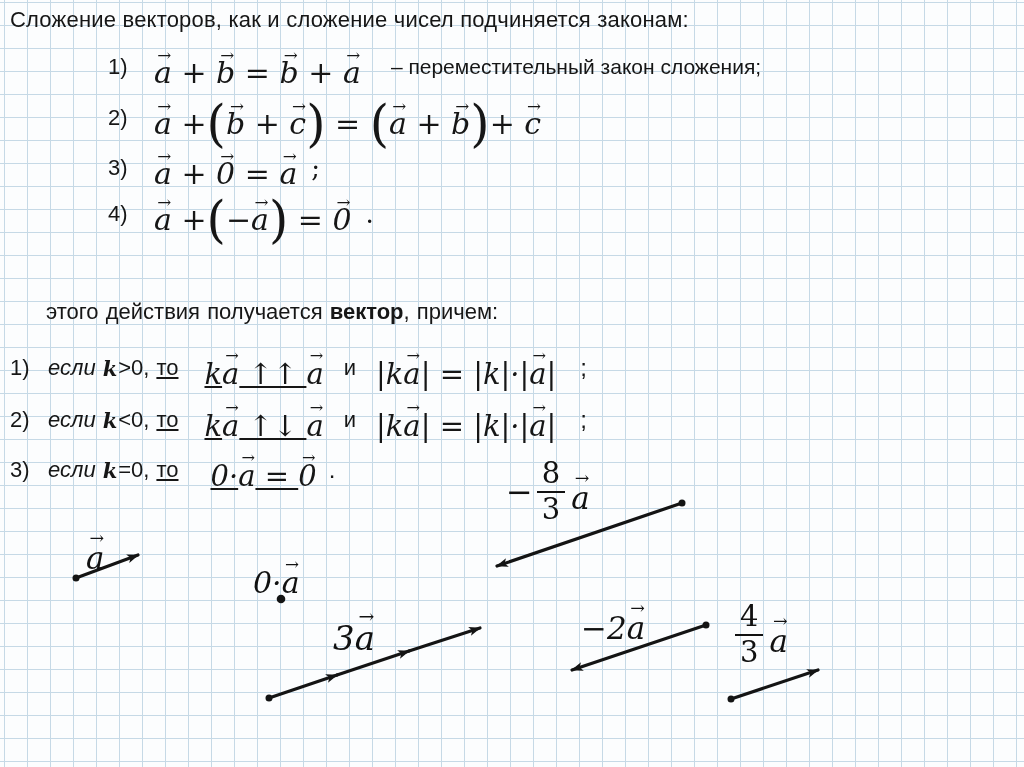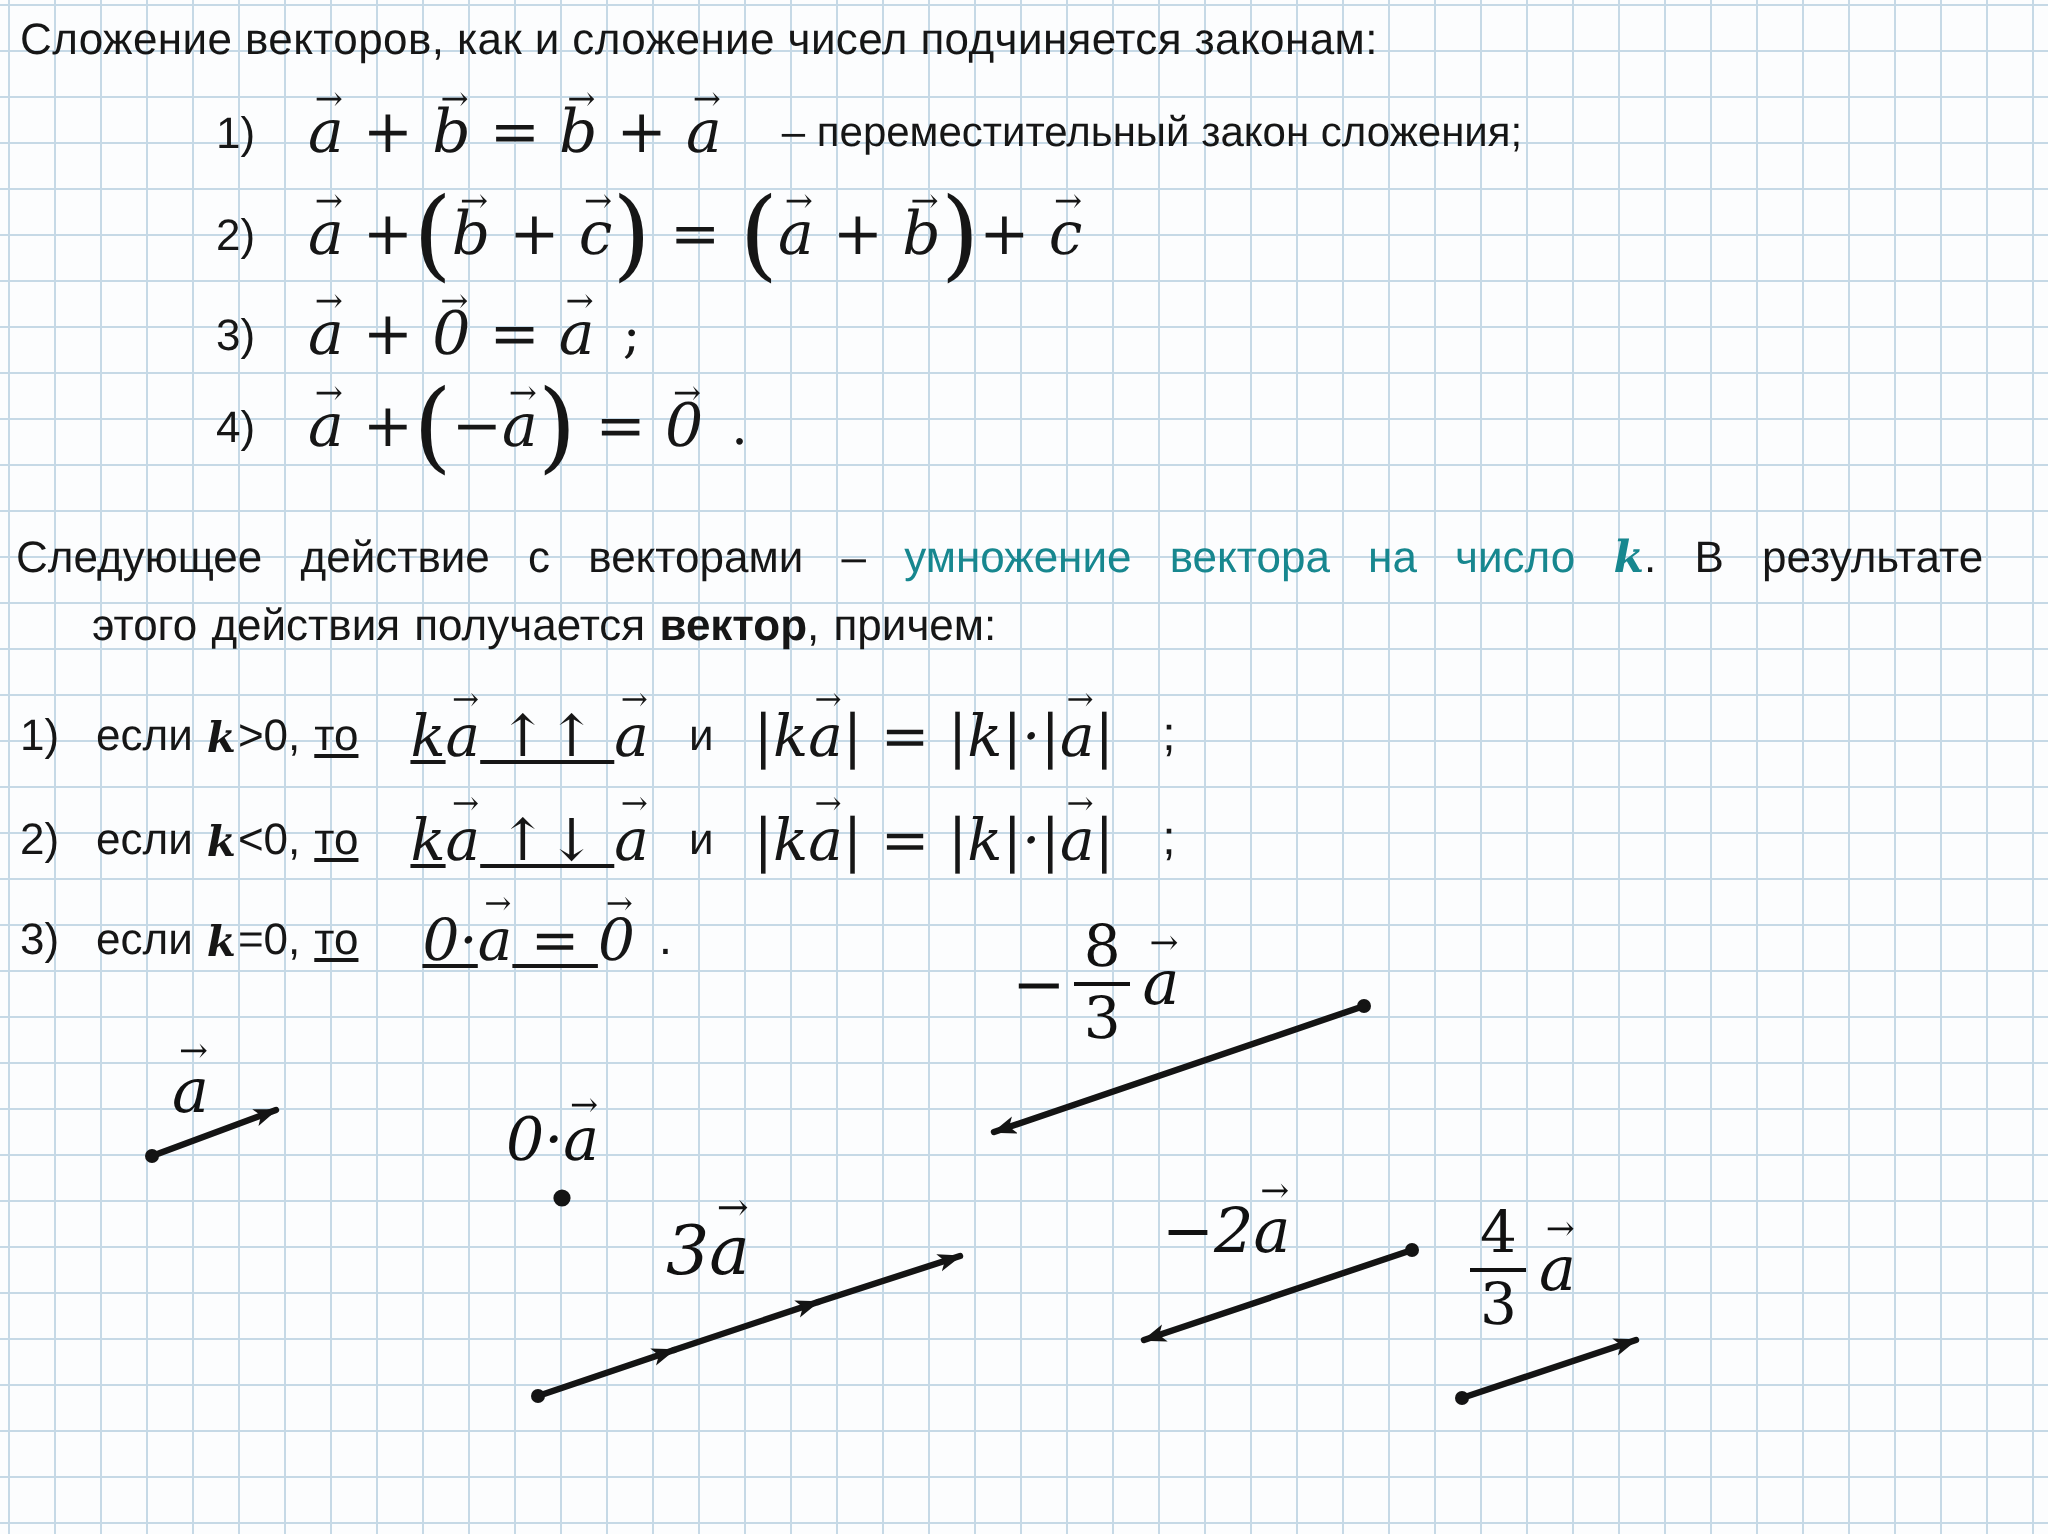--- a/index.html
+++ b/index.html
@@ -9,21 +9,21 @@
     background-color:#fcfdfe;
     background-image:
       linear-gradient(to right,#c6d9e6 1px,transparent 1px),
       linear-gradient(to bottom,#c6d9e6 1px,transparent 1px);
     background-size:23px 23px;
     background-position:4px 2px;
   }
   .abs{position:absolute;}
   .title{left:10px;top:7px;font-size:22px;white-space:nowrap;letter-spacing:0.2px;}
   
-  .math{font-family:"DejaVu Serif","Liberation Serif",serif;font-style:italic;}
+  .math{font-family:"DejaVu Serif","Liberation Serif",serif;font-style:italic;margin-top:12px;}
   .mathline{font-size:30px;line-height:1;}
   .v{position:relative;display:inline-block;}
   .v::after{
     content:"\2192";position:absolute;left:58%;transform:translateX(-50%);
     top:-0.68em;font-size:0.56em;font-style:normal;letter-spacing:0;
   }
   .bp{font-size:1.65em;font-style:normal;font-weight:300;vertical-align:-0.14em;line-height:0;}
   
   .law{left:108px;display:flex;align-items:center;}
   .law .lnum{font-size:22px;width:30px;flex:0 0 auto;}
@@ -33,21 +33,21 @@
   
   .para{left:8px;top:262px;width:1010px;font-size:22px;line-height:1.5;}
   .para .l1{word-spacing:13px;}
   .para .l2{margin-left:38px;word-spacing:1px;text-align:center;}
   .teal{color:#17878f;}
   .kchar{font-family:"DejaVu Serif",serif;font-style:italic;font-weight:bold;}
   .b{font-weight:bold;}
   
   .case{left:10px;display:flex;align-items:center;font-size:22px;}
   .case .cnum{width:32px;flex:0 0 auto;}
-  .case .pre{margin-left:6px;}
+  .case .pre{margin-left:6px;font-style:italic;}
   .case .k{margin-left:7px;font-size:21px;}
   .case .rel{margin-left:1px;}
   .case .to{margin-left:7px;text-decoration:underline;}
   .case .m1{margin-left:26px;font-size:29px;white-space:nowrap;text-decoration:underline;}
   .case .and{margin-left:20px;}
   .case .m2{margin-left:20px;font-size:29px;white-space:nowrap;}
   .case .end{margin-left:24px;font-size:24px;}
   
   .vlabel{position:absolute;font-family:"DejaVu Serif","Liberation Serif",serif;font-style:italic;color:#111;}
   .fraclabel{display:flex;align-items:center;font-style:normal;}
@@ -80,21 +80,21 @@
   <span class="tail">;</span>
 </div>
 
 <div class="abs law" style="top:188px;height:52px;">
   <span class="lnum">4)</span>
   <span class="formula math mathline"><span><span class="v">a</span> +</span><span class="bp">(</span><span>−<span class="v">a</span></span><span class="bp">)</span> <span>= <span class="v">0</span></span></span>
   <span class="tail">.</span>
 </div>
 
 <div class="abs para">
-  <span class="l1"><span>Следующее действие с векторами – </span><span class="teal">умножение вектора на число </span><span class="teal kchar">k</span><span>. В результате</span></span><br>
+  <br>
   <span class="l2"><span>этого действия получается </span><span class="b">вектор</span><span>, причем:</span></span>
 </div>
 
 <div class="abs case" style="top:342px;height:52px;">
   <span class="cnum">1)</span>
   <span class="pre">если</span>
   <span class="k kchar">k</span>
   <span class="rel">&gt;0,</span>
   <span class="to">то</span>
   <span class="m1 math">k<span class="v">a</span> ↑↑ <span class="v">a</span></span>

